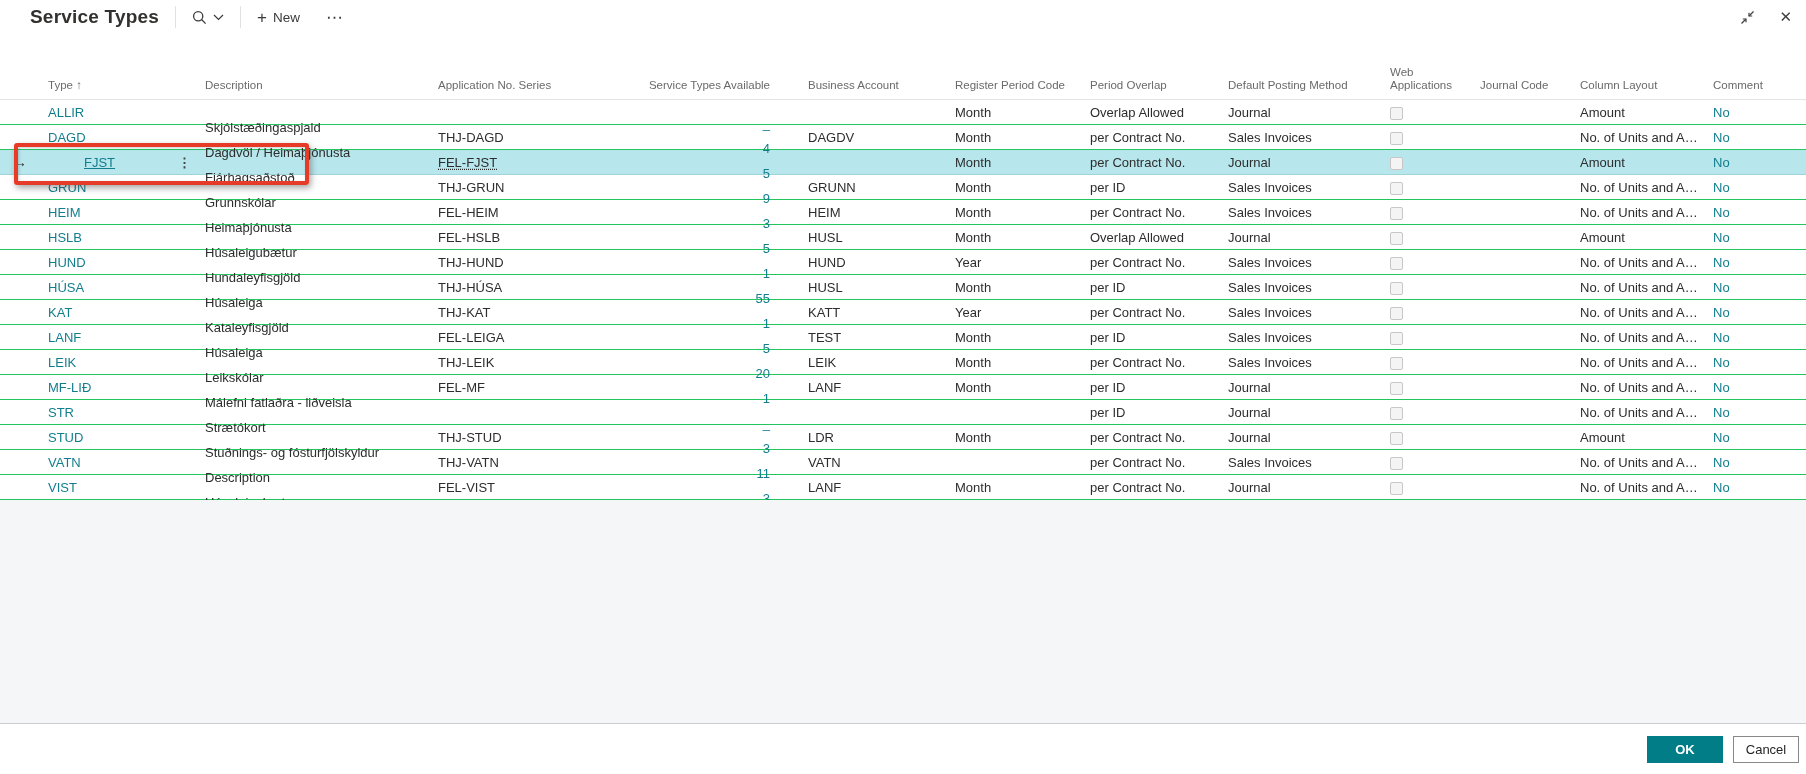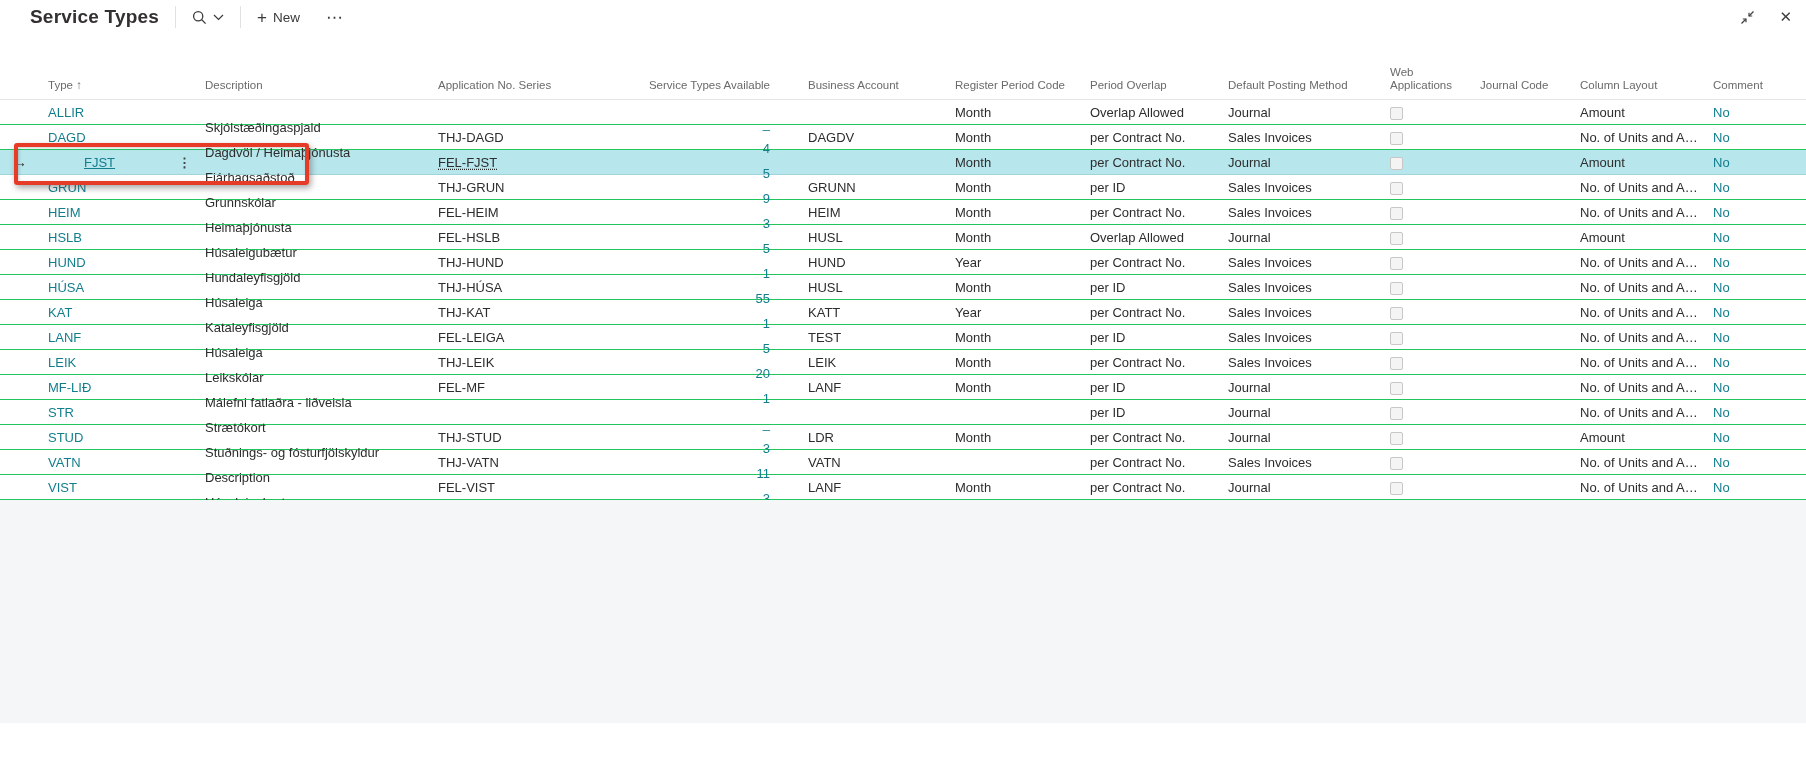--- a/index.html
+++ b/index.html
@@ -378,16 +378,20 @@
       <div class="cell c-posting">Journal</div>
       <div class="cell c-webapp"><span class="checkbox"></span></div>
       <div class="cell c-website"></div>
       <div class="cell c-layout">No. of Units and Am...</div>
       <div class="cell c-comment"><span class="link">No</span></div>
     </div>
     </div>
 
   <div class="empty-area"></div>
 
+  <div class="footer">
+    <button class="btn btn-ok">OK</button>
+    <button class="btn btn-cancel">Cancel</button>
+  </div>
 
   <div class="annotation-rect"></div>
 
 </div>
 
 </body></html>

